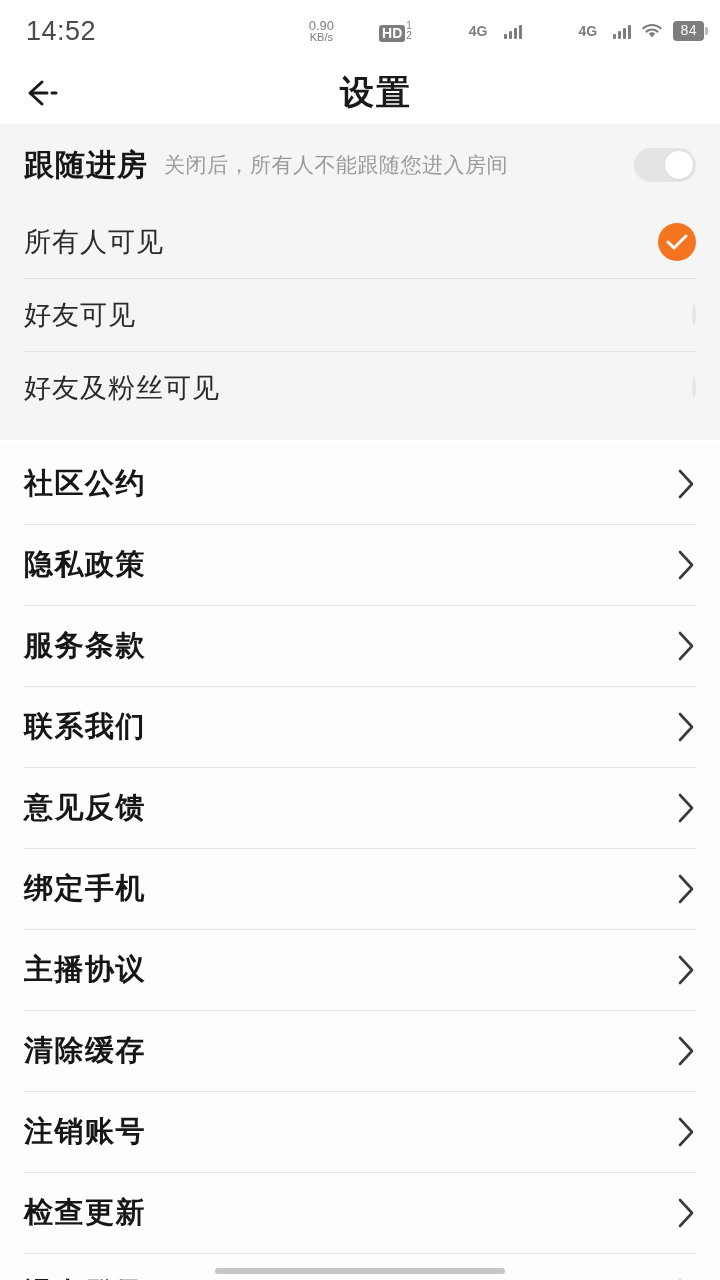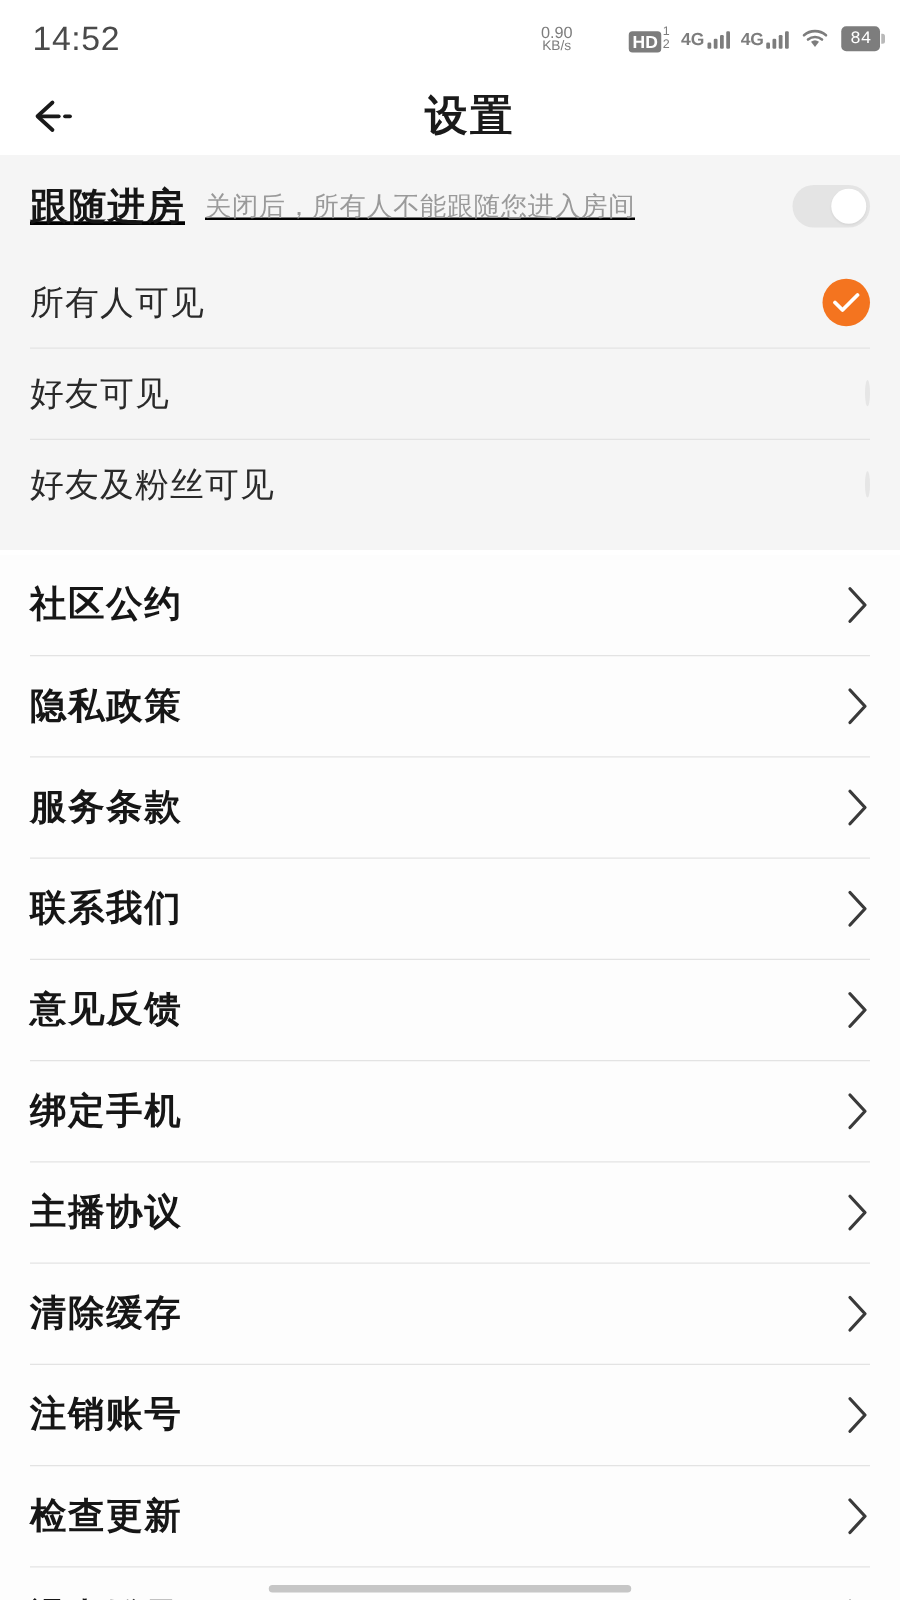--- a/index.html
+++ b/index.html
@@ -39,21 +39,21 @@
     font-size:14px; font-weight:bold;
     padding:1px 3px 2px 3px; border-radius:3px;
     line-height:1;
   }
   .hd-nums{
     display:flex; flex-direction:column;
     font-family:"Liberation Sans", sans-serif;
     font-size:10px; color:#7d7d7d; line-height:1.05;
   }
 
-  .sig{ display:flex; align-items:flex-end; gap:2px; }
+  .sig{ display:flex; align-items:flex-end; gap:16px;margin-left:48px; }
   .sig-label{
     font-family:"Liberation Sans", sans-serif;
     font-size:14px; font-weight:bold; color:#7d7d7d;
     line-height:1; margin-bottom:1px;
   }
   .bars{ display:flex; align-items:flex-end; gap:2px; height:15px; }
   .bars i{ display:block; width:3px; background:#7d7d7d; border-radius:1px; }
   .bars i:nth-child(1){ height:5px; }
   .bars i:nth-child(2){ height:8px; }
   .bars i:nth-child(3){ height:11px; }
@@ -93,21 +93,21 @@
   .grey-section{ background:#f5f5f5; width:720px; }
   .white-section{ background:#fdfdfd; width:720px; }
 
   .row{
     position:relative; width:720px;
     display:flex; align-items:center;
     padding:0 24px;
   }
 
   
-  .follow-row{ height:82px;text-decoration:underline; }
+  .follow-row{ height:82px; }
   .follow-title{
     font-size:30px; font-weight:bold; color:#161616;
     letter-spacing:1px; white-space:nowrap;
   }
   .follow-sub{
     font-size:21px; color:#9a9a9a; margin-left:16px;
     letter-spacing:.5px; white-space:nowrap;
   }
   .toggle{
     margin-left:auto; width:62px; height:34px;

